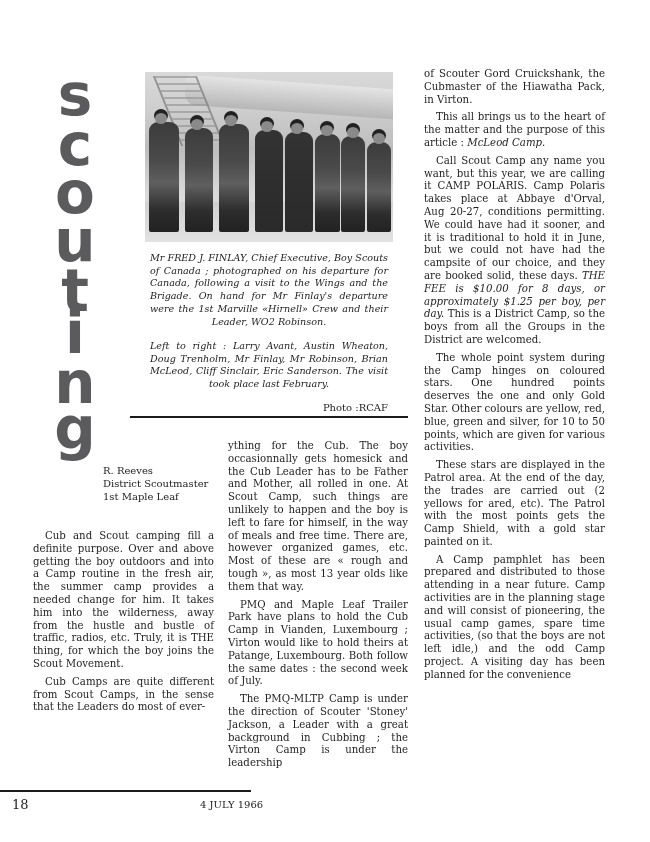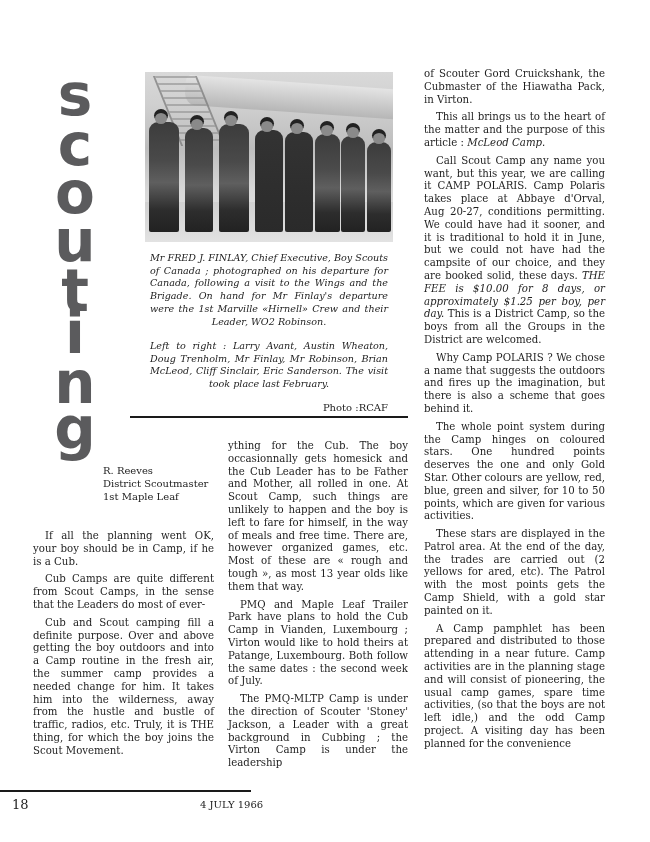--- a/index.html
+++ b/index.html
@@ -103,36 +103,34 @@
 <div class="credit">Photo :RCAF</div>
 <div class="hr" style="left:130px;top:416px;width:278px;height:1.5px;"></div>
 
 <div class="byline">
   <div>R. Reeves</div>
   <div>District Scoutmaster</div>
   <div>1st Maple Leaf</div>
 </div>
 
 <div class="col" style="left:33px;top:530px;width:181px;">
-  <p>If all the planning went OK, your boy should be in Camp, if he is a Cub.</p>
+  <p>Cub and Scout camping fill a definite purpose. Over and above getting the boy outdoors and into a Camp routine in the fresh air, the summer camp provides a needed change for him. It takes him into the wilderness, away from the hustle and bustle of traffic, radios, etc. Truly, it is THE thing, for which the boy joins the Scout Movement.</p>
   <p>Cub Camps are quite different from Scout Camps, in the sense that the Leaders do most of ever-</p>
-  <p>Cub and Scout camping fill a definite purpose. Over and above getting the boy outdoors and into a Camp routine in the fresh air, the summer camp provides a needed change for him. It takes him into the wilderness, away from the hustle and bustle of traffic, radios, etc. Truly, it is THE thing, for which the boy joins the Scout Movement.</p>
 </div>
 
 <div class="col" style="left:228px;top:440px;width:180px;">
   <p class="noindent">ything for the Cub. The boy occasionnally gets homesick and the Cub Leader has to be Father and Mother, all rolled in one. At Scout Camp, such things are unlikely to happen and the boy is left to fare for himself, in the way of meals and free time. There are, however organized games, etc. Most of these are « rough and tough », as most 13 year olds like them that way.</p>
   <p>PMQ and Maple Leaf Trailer Park have plans to hold the Cub Camp in Vianden, Luxembourg ; Virton would like to hold theirs at Patange, Luxembourg. Both follow the same dates : the second week of July.</p>
   <p>The PMQ-MLTP Camp is under the direction of Scouter 'Stoney' Jackson, a Leader with a great background in Cubbing ; the Virton Camp is under the leadership</p>
 </div>
 
 <div class="col" style="left:424px;top:68px;width:181px;">
   <p class="noindent">of Scouter Gord Cruickshank, the Cubmaster of the Hiawatha Pack, in Virton.</p>
   <p><span>This all brings us to the heart of the matter and the purpose of this article : </span><em>McLeod Camp.</em></p>
   <p><span>Call Scout Camp any name you want, but this year, we are calling it CAMP POLARIS. Camp Polaris takes place at Abbaye d'Orval, Aug 20-27, conditions permitting. We could have had it sooner, and it is traditional to hold it in June, but we could not have had the campsite of our choice, and they are booked solid, these days. </span><em>THE FEE is $10.00 for 8 days, or approximately $1.25 per boy, per day.</em><span> This is a District Camp, so the boys from all the Groups in the District are welcomed.</span></p>
-  <p>Why Camp POLARIS ? We chose a name that suggests the outdoors and fires up the imagination, but there is also a scheme that goes behind it.</p>
   <p>The whole point system during the Camp hinges on coloured stars. One hundred points deserves the one and only Gold Star. Other colours are yellow, red, blue, green and silver, for 10 to 50 points, which are given for various activities.</p>
   <p>These stars are displayed in the Patrol area. At the end of the day, the trades are carried out (2 yellows for ared, etc). The Patrol with the most points gets the Camp Shield, with a gold star painted on it.</p>
   <p>A Camp pamphlet has been prepared and distributed to those attending in a near future. Camp activities are in the planning stage and will consist of pioneering, the usual camp games, spare time activities, (so that the boys are not left idle,) and the odd Camp project. A visiting day has been planned for the convenience</p>
 </div>
 
 <div class="hr" style="left:0;top:790px;width:251px;height:2px;"></div>
 <div class="footer-num">18</div>
 <div class="footer-date">4 JULY 1966</div>
 
 </body></html>

